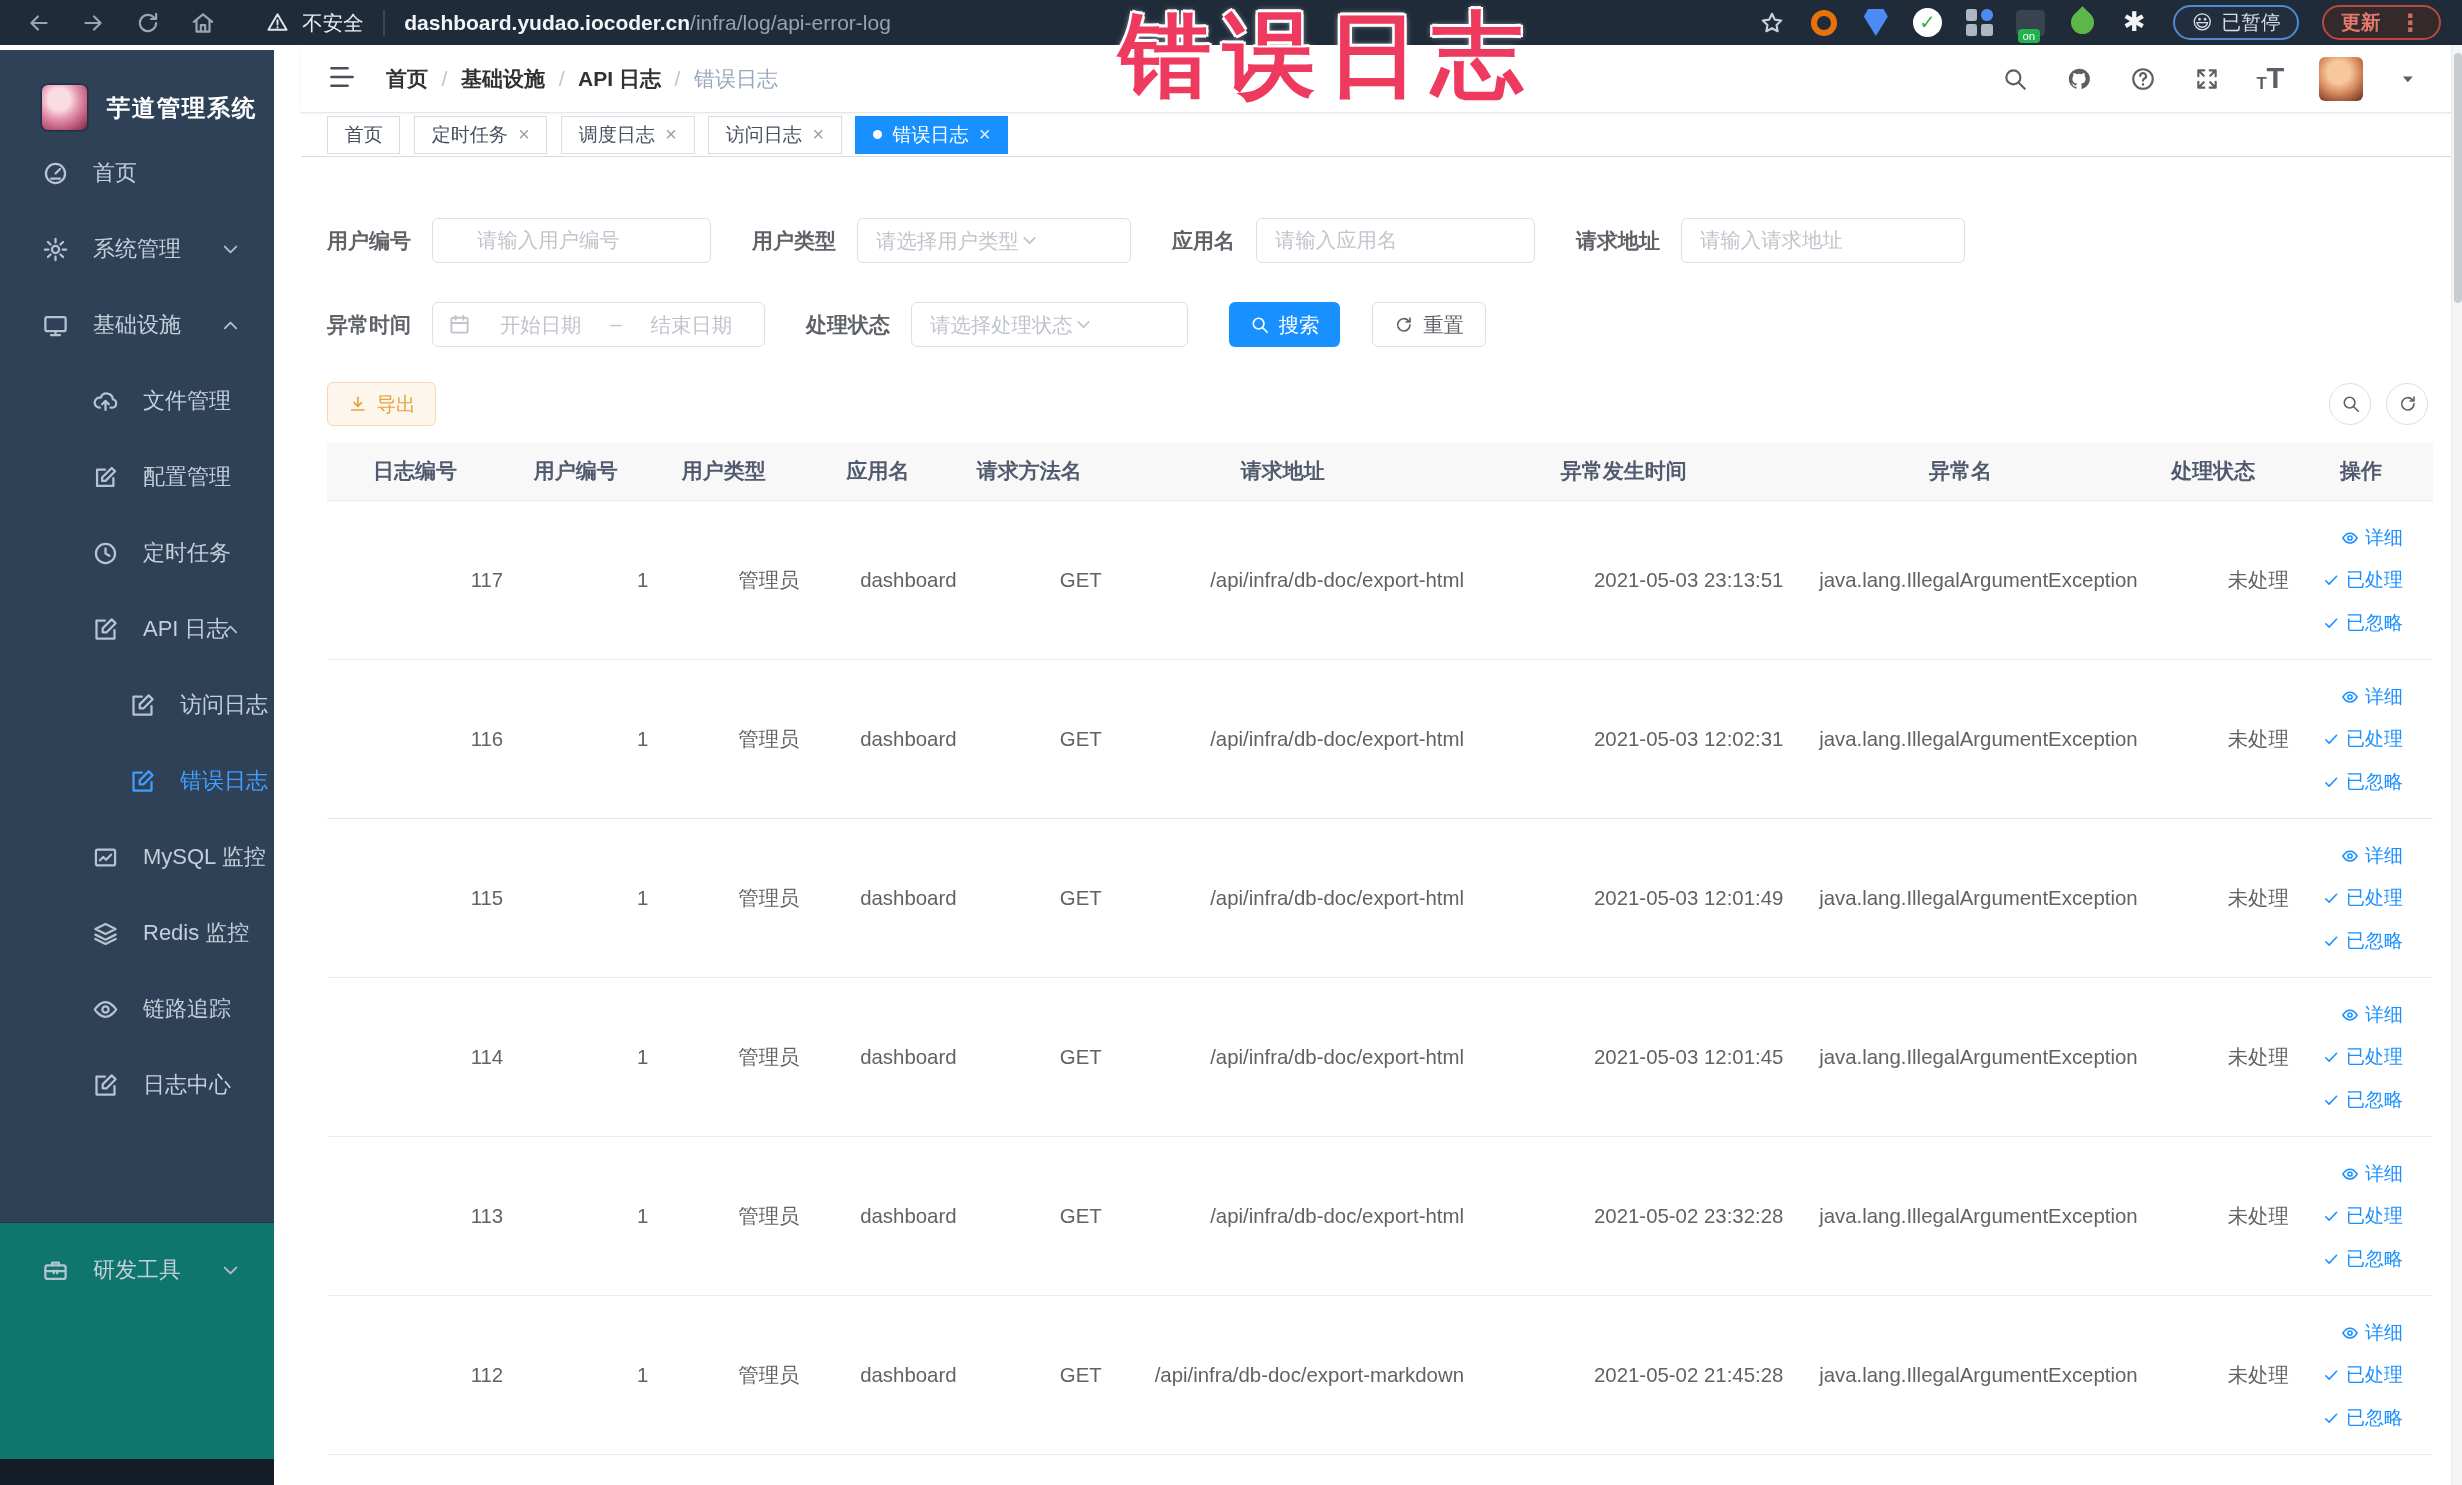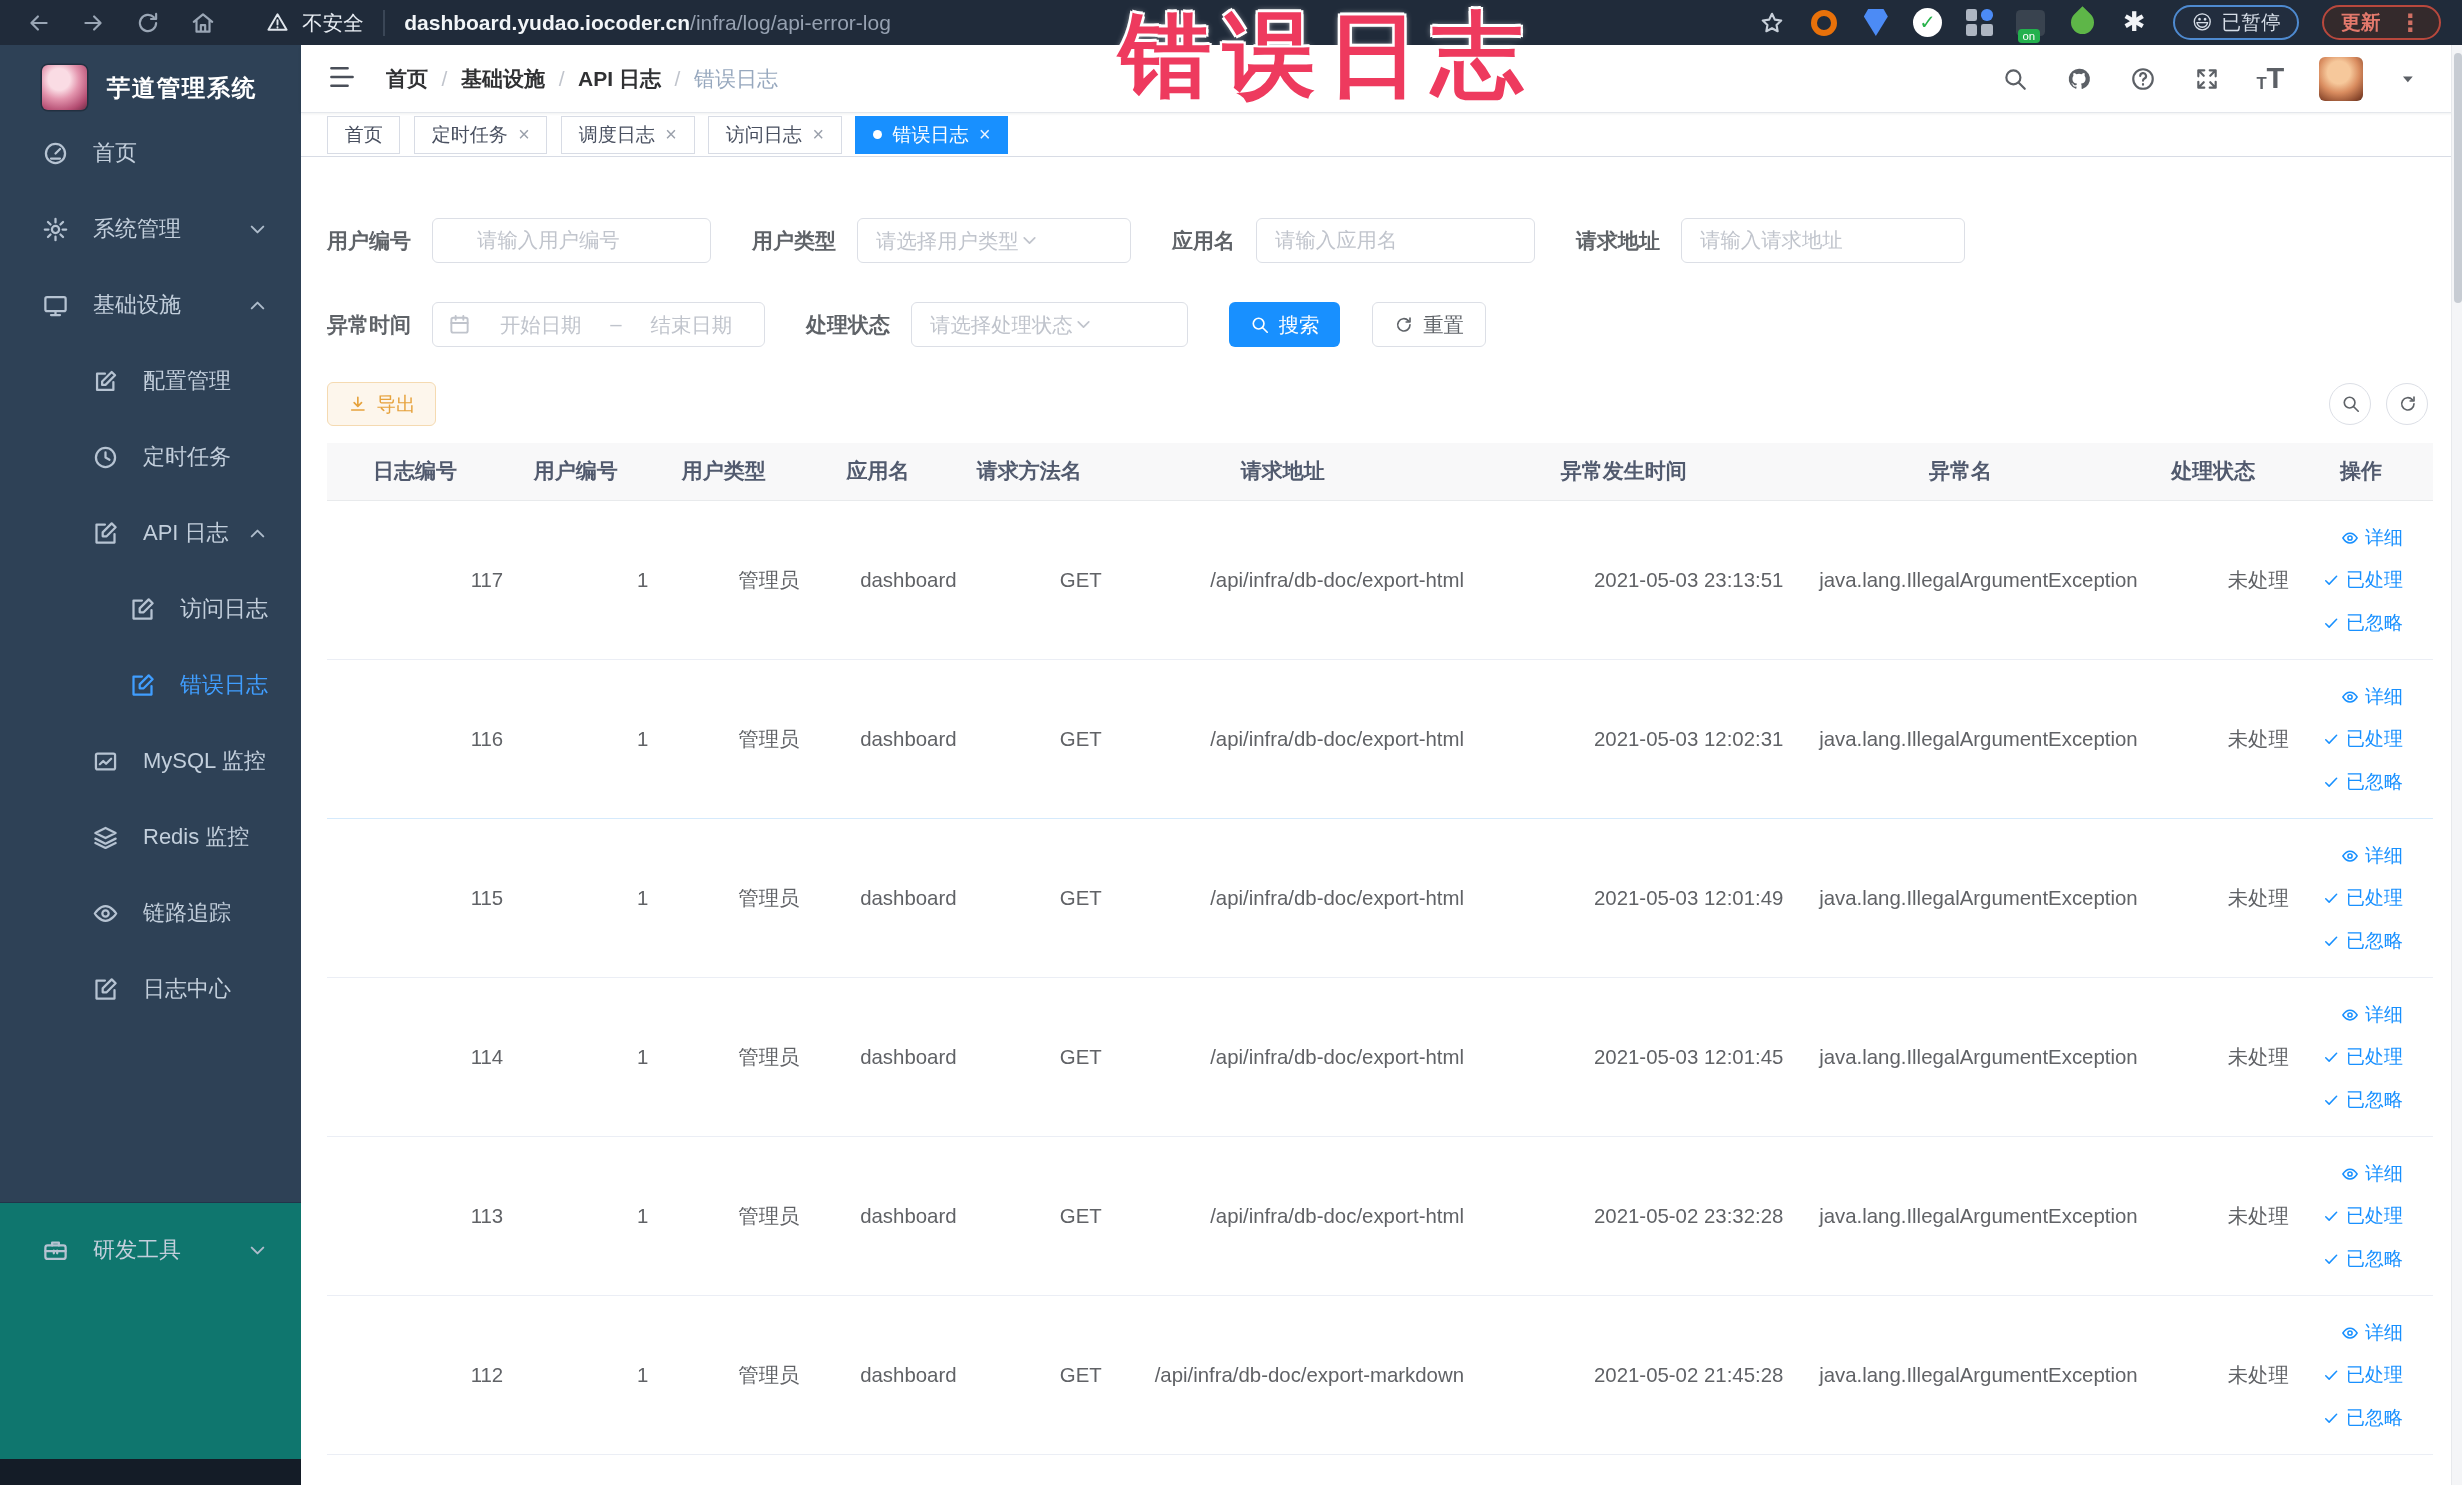--- a/index.html
+++ b/index.html
@@ -31,21 +31,21 @@
   .ext .darkon{width:29px;height:26px;background:#39434f;border-radius:4.5px}
   .ext .onbadge{position:absolute;bottom:-4.5px;left:3px;background:#23b14d;color:#fff;font-size:11.4px;font-weight:400;padding:0.8px 4.5px;border-radius:3.8px}
   .ext .leaf{width:23px;height:23px;background:#5eb648;border-radius:0 50% 50% 50%;transform:rotate(45deg)}
   .ext .puzzle{color:#f2f4f7;font-size:27px;line-height:1}
   .pill{height:35px;border-radius:18px;display:flex;align-items:center;gap:9px;padding:0 16.7px;font-size:19.7px;white-space:nowrap}
   .pill.paused{border:2.3px solid #4e8ad0;color:#d7dee8;background:rgba(36,48,66,.55)}
   .pill.update{border:2.3px solid #b8483d;color:#e4796c;background:#342a2c;font-weight:700;gap:18px}
   .kebab{color:#cf6f63;font-size:24px;font-weight:700}
 
   
-  .sidebar{position:absolute;left:0;top:30px;width:301px;bottom:0;background:#2e4156;color:#c3cfdc;z-index:2}
+  .sidebar{position:absolute;left:0;top:50px;width:274px;bottom:0;background:#2e4156;color:#c3cfdc;z-index:2}
   .logo-row{display:flex;align-items:center;gap:19.7px;padding:18px 0 0 42px;height:97px}
   .logo-img{width:45px;height:45px;border-radius:6px;background:radial-gradient(circle at 38% 32%,#fadce4 0 26%,#e394ad 48%,#b44d72 78%,#6d2a44);box-shadow:0 0 0 1.5px rgba(0,0,0,.25)}
   .app-title{color:#fff;font-size:23.5px;font-weight:700;letter-spacing:1.5px}
   .menu{position:absolute;top:85px;left:0;right:0}
   .m-item{height:76px;display:flex;align-items:center;gap:24px;padding-left:42px;font-size:22px;position:relative;cursor:pointer;color:#c3cfdc}
   .m-item.l2{padding-left:92px}
   .m-item.l3{padding-left:129px}
   .m-item .mi{width:27px;height:27px;flex:none;color:#b6c3d2}
   .m-item .mi svg{width:27px;height:27px}
   .m-item .chev{position:absolute;right:32px;width:23px;height:23px;color:#aebccb}
@@ -239,20 +239,29 @@
           <span>基础设施</span>
           <span class="chev">
             <svg viewBox="0 0 24 24" fill="none" stroke="currentColor" stroke-width="2" stroke-linecap="round" stroke-linejoin="round">
               <path d="M6 15l6-6 6 6"></path>
             </svg>
           </span>
         </div>
         <div class="m-item l2">
           <span class="mi">
             <svg viewBox="0 0 24 24" fill="none" stroke="currentColor" stroke-width="2" stroke-linecap="round" stroke-linejoin="round">
+              <path d="M7 17.5a4.5 4.5 0 1 1 .8-8.9A5.5 5.5 0 0 1 18.5 10 3.8 3.8 0 0 1 18 17.5h-1.5"></path>
+              <path d="M12 11.5v8M9 14.5l3-3 3 3"></path>
+            </svg>
+          </span>
+          <span>文件管理</span>
+        </div>
+        <div class="m-item l2">
+          <span class="mi">
+            <svg viewBox="0 0 24 24" fill="none" stroke="currentColor" stroke-width="2" stroke-linecap="round" stroke-linejoin="round">
               <path d="M11.5 5H4.5v14.5H19v-7"></path>
               <path d="M17.5 3.5l3 3L12 15H9v-3z"></path>
             </svg>
           </span>
           <span>配置管理</span>
         </div>
         <div class="m-item l2">
           <span class="mi">
             <svg viewBox="0 0 24 24" fill="none" stroke="currentColor" stroke-width="2" stroke-linecap="round" stroke-linejoin="round">
               <circle cx="12" cy="12" r="8.5"></circle>

